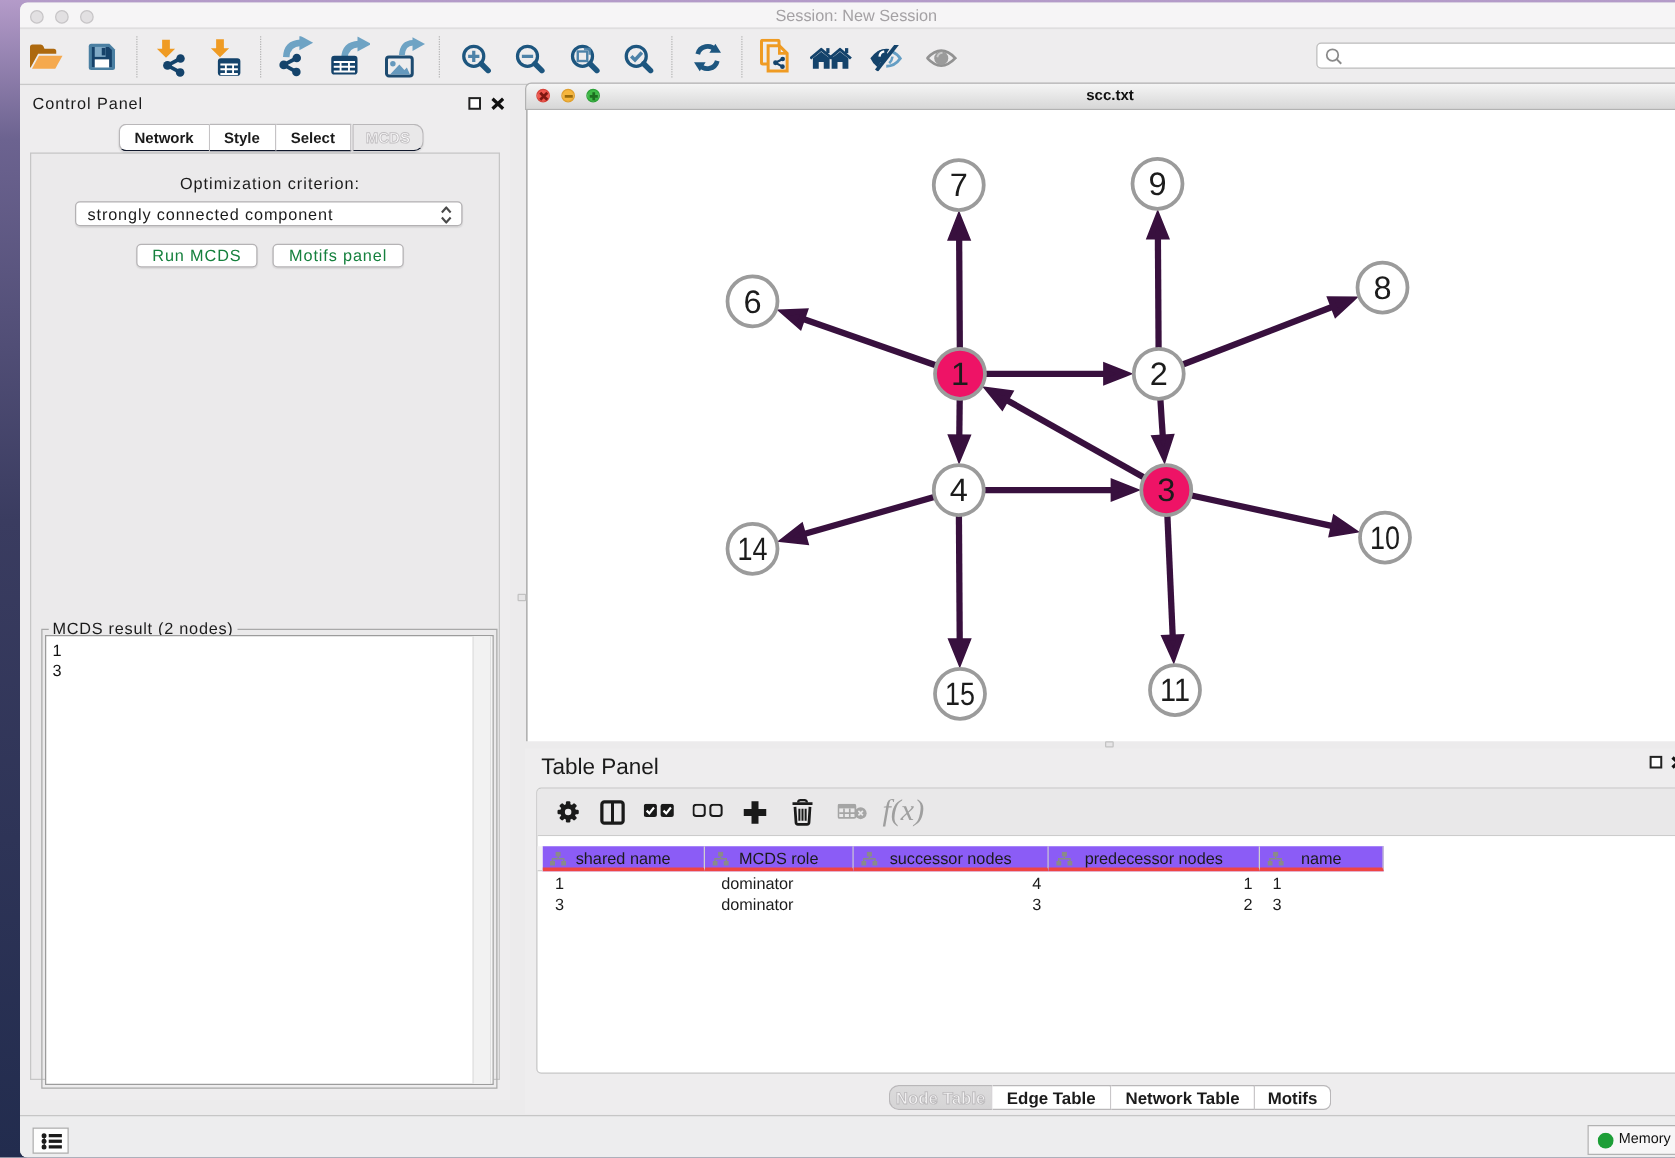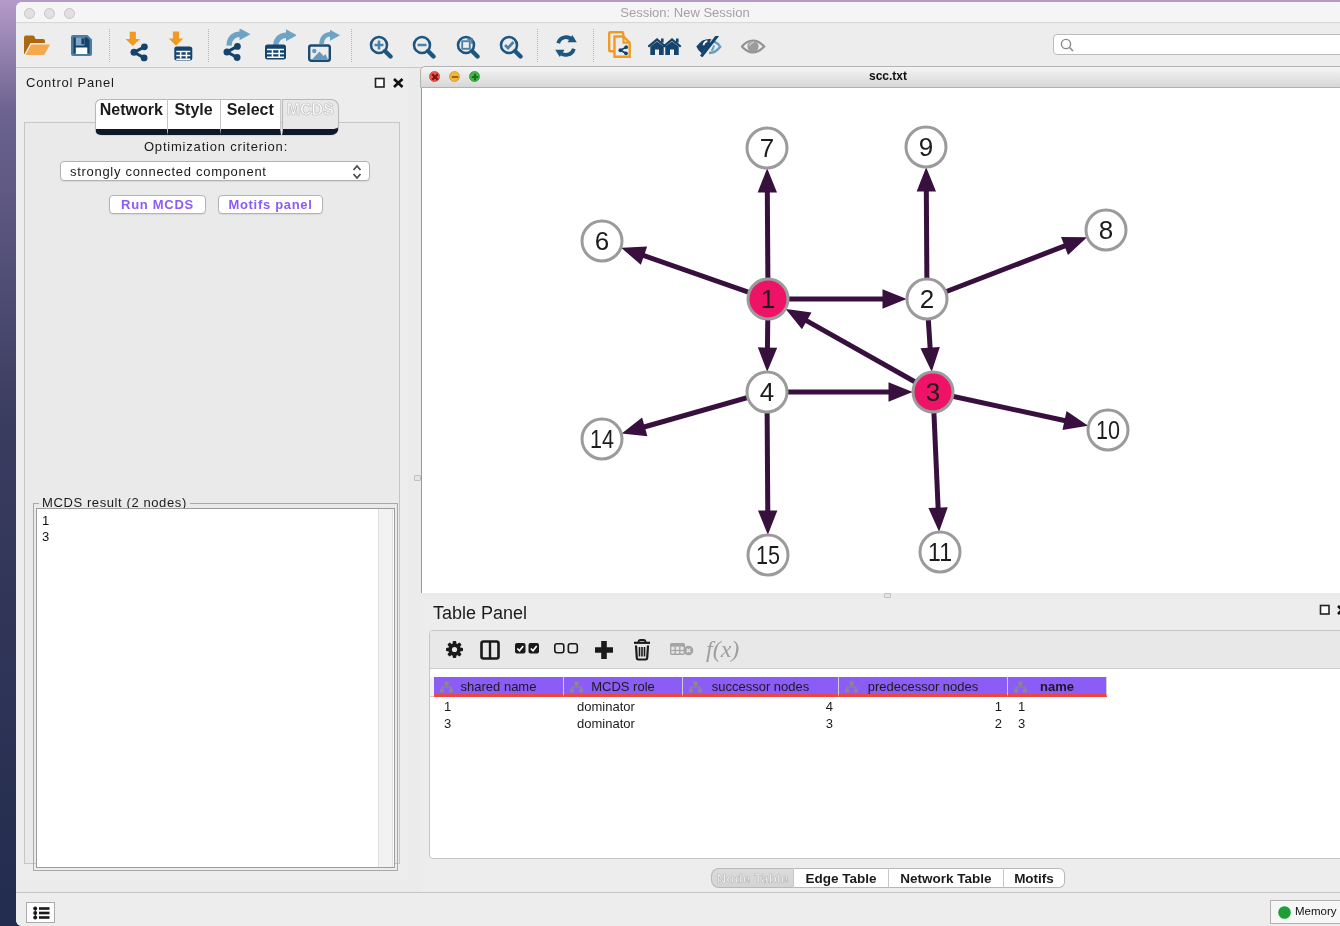--- a/index.html
+++ b/index.html
@@ -9,22 +9,22 @@
 .abs { position:absolute; }
 #titlebar { position:absolute; left:0; top:0; width:1338px; height:21px; background:#f6f5f6; border-bottom:1px solid #d8d8d8; }
 .tl-circle { position:absolute; top:6px; width:11px; height:11px; border-radius:50%; background:#e2e0e2; border:1px solid #c7c5c7; }
 #title-text { position:absolute; top:3px; left:0; width:1338px; text-align:center; font-size:13px; color:#a4a1a4; }
 #toolbar { position:absolute; left:0; top:22px; width:1338px; height:44px; background:#eeedee; border-bottom:1px solid #c9c9c9; }
 .tsep { position:absolute; top:5px; height:33px; width:0; border-left:1px dotted #b5b5b5; }
 #searchbox { position:absolute; left:1037px; top:10px; width:291px; height:21px; background:#fff; border:1px solid #bcbcbc; border-radius:4px; }
 #cpanel { position:absolute; left:0; top:67px; width:392px; height:811px; background:#eeedee; }
 #cp-title { position:absolute; left:10px; top:6px; font-size:13px; color:#1b1b1b; }
 #cp-content { position:absolute; left:8px; top:53px; width:376px; height:742px; background:#ebeaeb; border:1px solid #c6c6c6; }
-.seg { position:absolute; top:30px; height:36px; font-size:16px; font-weight:bold; color:#1b1b1b; text-align:center; background:#fff; border-top:1px solid #b9b7b9; border-bottom:6px solid #0f172a; line-height:20px; z-index:5; box-shadow:0 1px 1px rgba(0,0,0,0.08); }
-.btn { position:absolute; height:19px; background:#fff; border:1px solid #b5b3b5; border-radius:4px; font-size:13px; letter-spacing:0.7px; color:#8b5cf6; text-align:center; line-height:17px; box-shadow:0 1px 1px rgba(0,0,0,0.08);font-weight:bold; }
+.seg { position:absolute; top:30px; height:22px; font-size:12px; font-weight:bold; color:#1b1b1b; text-align:center; background:#fff; border-top:1px solid #b9b7b9; border-bottom:1px solid #0f172a; line-height:20px; z-index:5; box-shadow:0 1px 1px rgba(0,0,0,0.08); }
+.btn { position:absolute; height:19px; background:#fff; border:1px solid #b5b3b5; border-radius:4px; font-size:13px; letter-spacing:0.7px; color:#15803d; text-align:center; line-height:17px; box-shadow:0 1px 1px rgba(0,0,0,0.08); }
 #netwin { position:absolute; left:404px; top:64px; width:934px; height:527px; }
 #nettitle { position:absolute; left:0; top:0; width:934px; height:22px; background:linear-gradient(#f5f5f5,#d7d7d7); border:1px solid #b2b2b2; border-radius:5px 5px 0 0; }
 .mac-c { position:absolute; top:3.5px; width:11px; height:11px; border-radius:50%; }
 #netcanvas { position:absolute; left:1px; top:22px; width:932px; height:505px; background:#fff; border-left:1px solid #9a9a9a; border-right:1px solid #9a9a9a; }
 #tpanel { position:absolute; left:404px; top:597px; width:934px; height:292px; background:#eeedee; }
 #tp-box { position:absolute; left:9px; top:31px; width:917px; height:229px; background:#fff; border:1px solid #c6c6c6; border-radius:4px; }
 #tp-toolbar { position:absolute; left:0; top:0; width:915px; height:38px; background:#e9e8e9; border-bottom:1px solid #cccccc; border-radius:3px 3px 0 0; }
 .th-cell { position:absolute; top:0; height:20px; background:#8b5cf6; border-right:1px solid #cfcfcf; border-bottom:3px solid #ef4444; font-size:13px; color:#1b1b1b; text-align:center; line-height:19px; }
 .td-cell { position:absolute; font-size:13px; color:#1b1b1b; height:17px; line-height:17px; }
 .btab { position:absolute; top:0; height:20px; background:#fff; border-top:1px solid #b9b7b9; border-bottom:1px solid #b9b7b9; font-size:13.5px; font-weight:bold; color:#1b1b1b; text-align:center; line-height:19px; }
@@ -403,21 +403,21 @@
               <path d="M6.5,4 L6.5,6 M2,7.8 L2,6 L11,6 L11,7.8" stroke="#8a8a8a" stroke-width="1.2" fill="none"></path>
             </svg>successor nodes</div>
           <div class="th-cell" style="left:409px;width:169px;"><svg class="hdr-ico" style="left:6px;top:4px" width="13" height="12">
               <g fill="#8a8a8a">
                 <rect x="4.5" y="0.5" width="4" height="3.6"></rect>
                 <rect x="0" y="7.8" width="4" height="3.6"></rect>
                 <rect x="9" y="7.8" width="4" height="3.6"></rect>
               </g>
               <path d="M6.5,4 L6.5,6 M2,7.8 L2,6 L11,6 L11,7.8" stroke="#8a8a8a" stroke-width="1.2" fill="none"></path>
             </svg>predecessor nodes</div>
-          <div class="th-cell" style="left:578px;width:99px;font-weight:bold;"><svg class="hdr-ico" style="left:6px;top:4px" width="13" height="12">
+          <div class="th-cell" style="left:578px;width:99px;"><svg class="hdr-ico" style="left:6px;top:4px" width="13" height="12">
               <g fill="#8a8a8a">
                 <rect x="4.5" y="0.5" width="4" height="3.6"></rect>
                 <rect x="0" y="7.8" width="4" height="3.6"></rect>
                 <rect x="9" y="7.8" width="4" height="3.6"></rect>
               </g>
               <path d="M6.5,4 L6.5,6 M2,7.8 L2,6 L11,6 L11,7.8" stroke="#8a8a8a" stroke-width="1.2" fill="none"></path>
             </svg>name</div>
           <div class="abs" style="left:0;top:0;width:4px;height:20px;background:#f3f2f3;border-bottom:1px solid #cfcfcf;"></div>
         </div>
         <div class="abs" style="left:0;top:67px;width:915px;">

